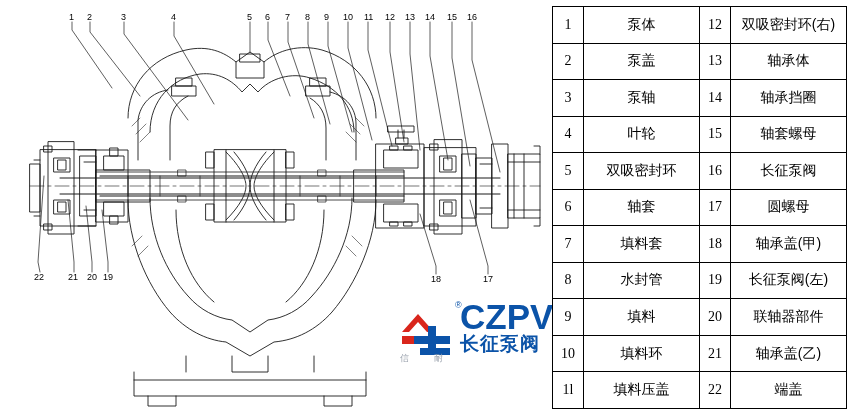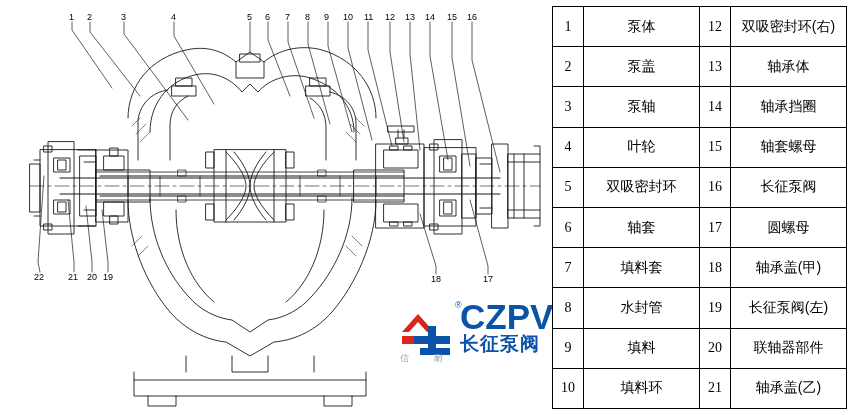--- a/index.html
+++ b/index.html
@@ -418,16 +418,22 @@
         <td class="name">填料</td>
         <td class="num">20</td>
         <td class="name">联轴器部件</td>
       </tr>
       <tr>
         <td class="num">10</td>
         <td class="name">填料环</td>
         <td class="num">21</td>
         <td class="name">轴承盖(乙)</td>
       </tr>
+      <tr>
+        <td class="num">1l</td>
+        <td class="name">填料压盖</td>
+        <td class="num">22</td>
+        <td class="name">端盖</td>
+      </tr>
     </tbody>
   </table>
 
 </div>
 
 </body></html>

